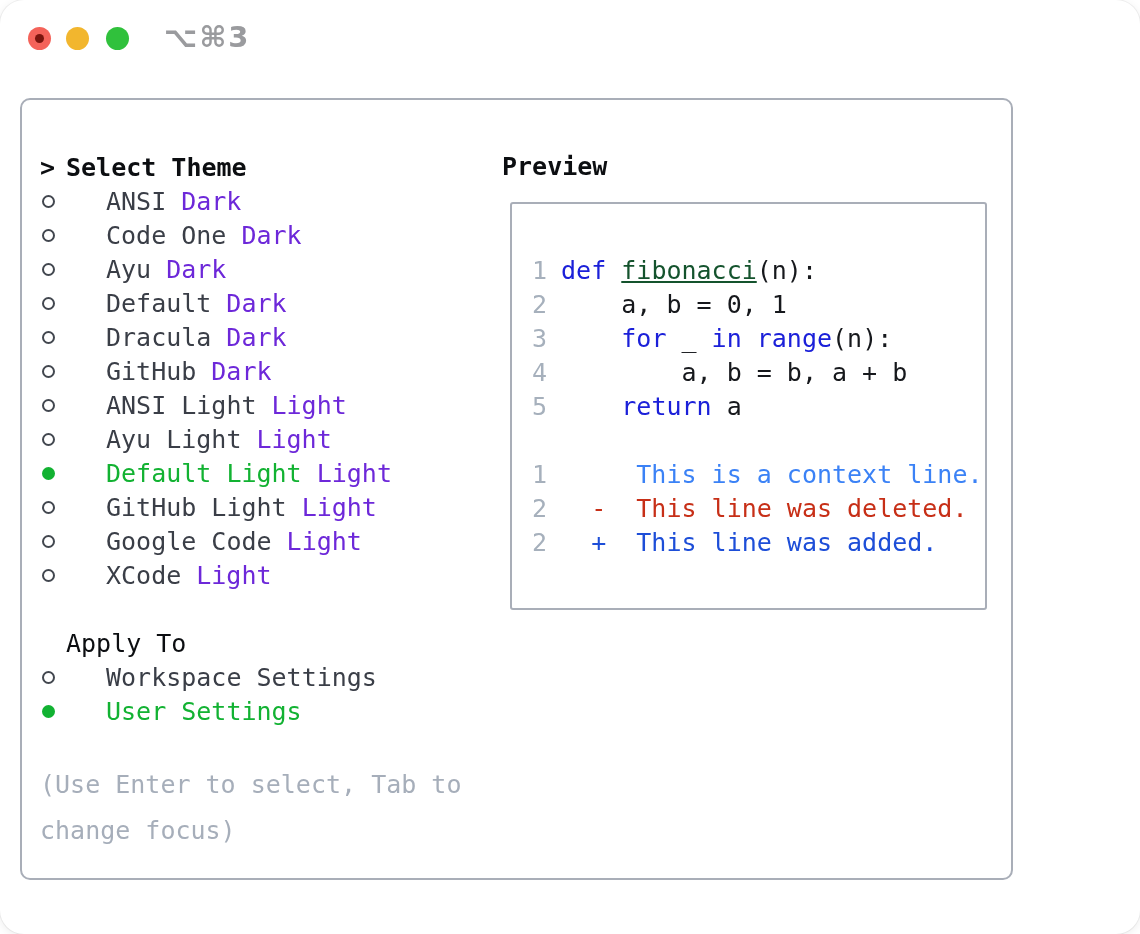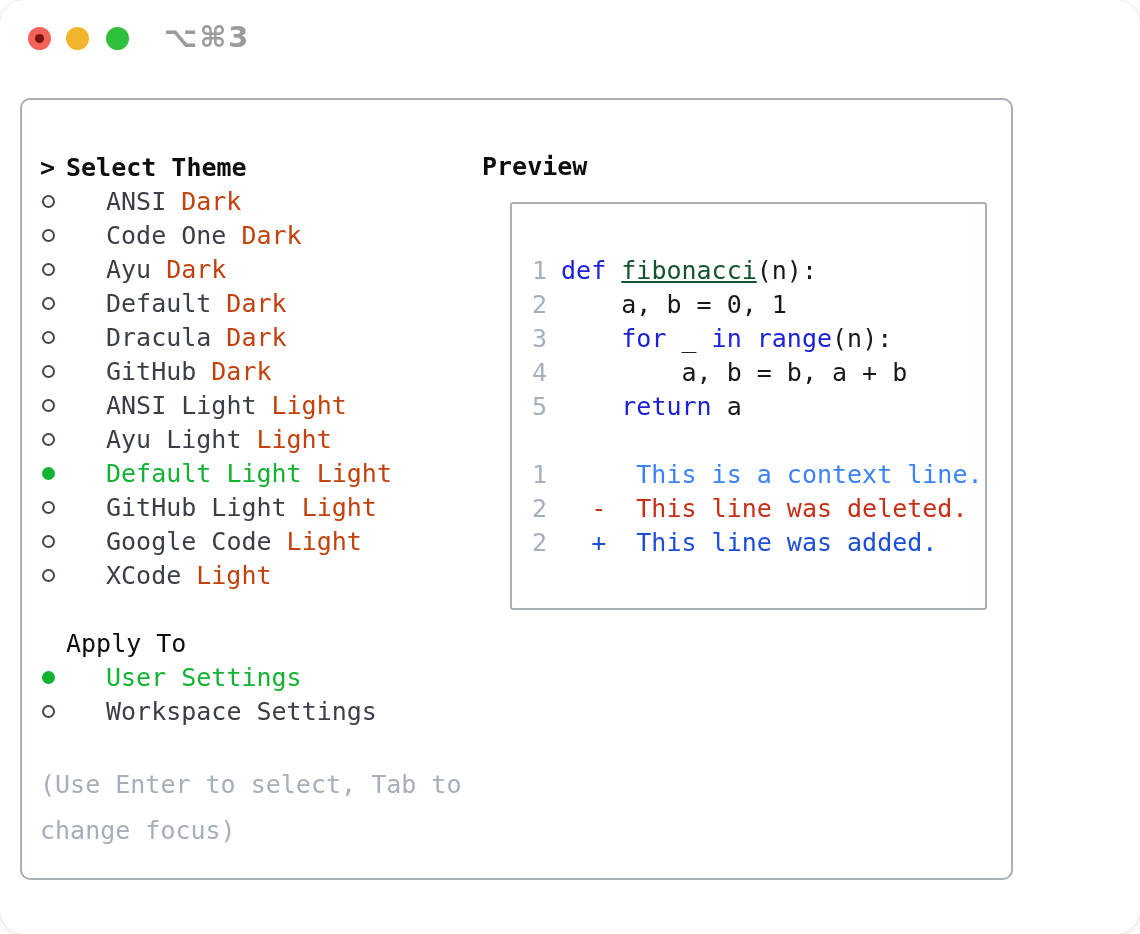--- a/index.html
+++ b/index.html
@@ -30,24 +30,24 @@
   
   .left-col{position:absolute;left:18px;top:50px;width:450px;}
   .row{height:34px;display:flex;align-items:center;}
   .bullet{flex:0 0 26px;width:26px;display:flex;align-items:center;}
   .dot{width:13px;height:13px;border:2px solid #42474f;border-radius:50%;box-sizing:border-box;margin-left:2px;}
   .dot.on{background:#12b232;border-color:#12b232;}
   .hdr{font-weight:bold;color:#0c0e11;white-space:pre;}
   .hdr2{color:#0c0e11;white-space:pre;}
   .name{color:#3a3e47;white-space:pre;margin-left:40px;}
   .name.green{color:#12b232;}
-  .tag{color:#c2410c;margin-left:15px;white-space:pre;text-align:right;}
+  .tag{color:#6d28d9;margin-left:15px;white-space:pre;text-align:right;}
   .hint{color:#a6aeba;width:436px;line-height:46px;margin-top:0;}
   
-  .preview-title{position:absolute;left:460px;top:50px;height:34px;line-height:34px;font-weight:bold;color:#0c0e11;}
+  .preview-title{position:absolute;left:480px;top:50px;height:34px;line-height:34px;font-weight:bold;color:#0c0e11;}
   .preview-box{
     position:absolute;left:488px;top:102px;width:477px;height:408px;
     border:2px solid #a9aeb8;border-radius:3px;box-sizing:border-box;background:#fff;
   }
   .code-content{position:absolute;left:20px;top:49px;right:6px;}
   .code-row{height:34px;display:flex;align-items:center;}
   .lnum{flex:0 0 14px;margin-right:14px;color:#a6b0bc;white-space:pre;}
   .code{white-space:pre;}
   .kw{color:#1b20d9;}
   .fn{color:#14532d;text-decoration:underline;}
@@ -168,29 +168,29 @@
       <div class="row spacer"></div>
 
       <div class="row">
         <span class="bullet"></span>
         <span class="hdr2">Apply To</span>
       </div>
 
       <div>
           <div class="row">
             <span class="bullet">
+              <span class="dot"></span>
+            </span>
+            <span class="name">Workspace Settings</span>
+          </div>
+          <div class="row">
+            <span class="bullet">
               <span class="dot on"></span>
             </span>
             <span class="name green">User Settings</span>
-          </div>
-          <div class="row">
-            <span class="bullet">
-              <span class="dot"></span>
-            </span>
-            <span class="name">Workspace Settings</span>
           </div>
         </div>
 
       <div class="row spacer"></div>
 
       <div class="hint">(Use Enter to select, Tab to change focus)</div>
     </div>
 
     <div class="preview-title">Preview</div>
 

